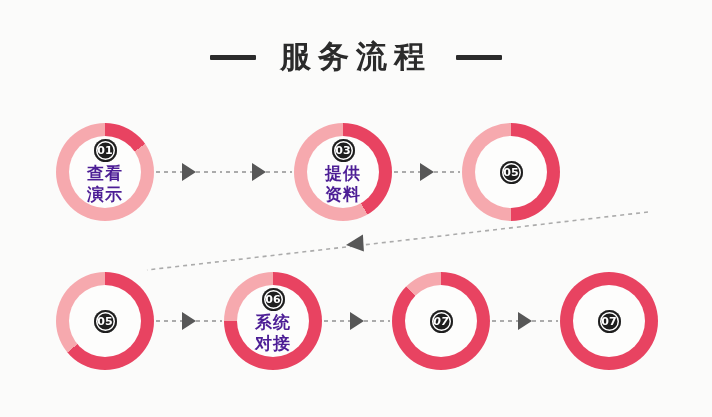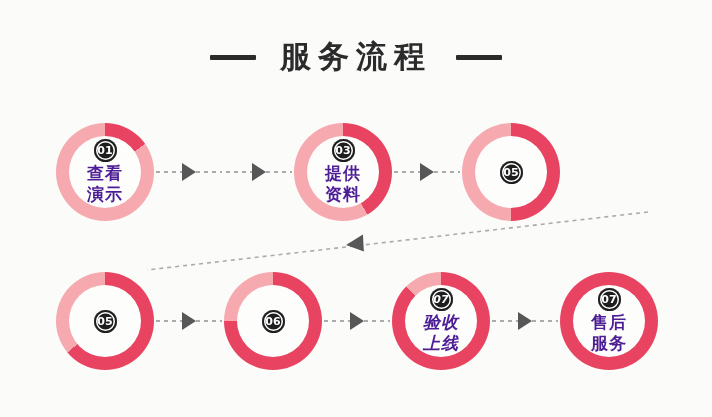--- a/index.html
+++ b/index.html
@@ -208,53 +208,49 @@
 
     <div class="connector">
       <div class="dash-line"></div>
       <div class="arrow-head"></div>
     </div>
 
     <div class="step">
       <div class="ring" style="background: conic-gradient(rgb(232, 67, 97) 0deg, rgb(232, 67, 97) 270deg, rgb(246, 169, 174) 270deg, rgb(246, 169, 174) 360deg);">
         <div class="ring-inner">
           <div class="badge">06</div>
+          <div class="step-label">
+            <span>系统</span>
+            <span>对接</span>
+          </div>
         </div>
       </div>
     </div>
 
     <div class="connector">
       <div class="dash-line"></div>
       <div class="arrow-head"></div>
     </div>
 
     <div class="step">
       <div class="ring" style="background: conic-gradient(rgb(232, 67, 97) 0deg, rgb(232, 67, 97) 315deg, rgb(246, 169, 174) 315deg, rgb(246, 169, 174) 360deg); font-style: italic;">
         <div class="ring-inner">
           <div class="badge">07</div>
-          <div class="step-label">
-            <span>验收</span>
-            <span>上线</span>
-          </div>
         </div>
       </div>
     </div>
 
     <div class="connector">
       <div class="dash-line"></div>
       <div class="arrow-head"></div>
     </div>
 
     <div class="step">
       <div class="ring" style="background: conic-gradient(rgb(232, 67, 97) 0deg, rgb(232, 67, 97) 360deg, rgb(246, 169, 174) 360deg, rgb(246, 169, 174) 360deg);">
         <div class="ring-inner">
           <div class="badge">07</div>
-          <div class="step-label">
-            <span>售后</span>
-            <span>服务</span>
-          </div>
         </div>
       </div>
     </div>
 
   </div>
 
 </div>
 
 </body></html>

